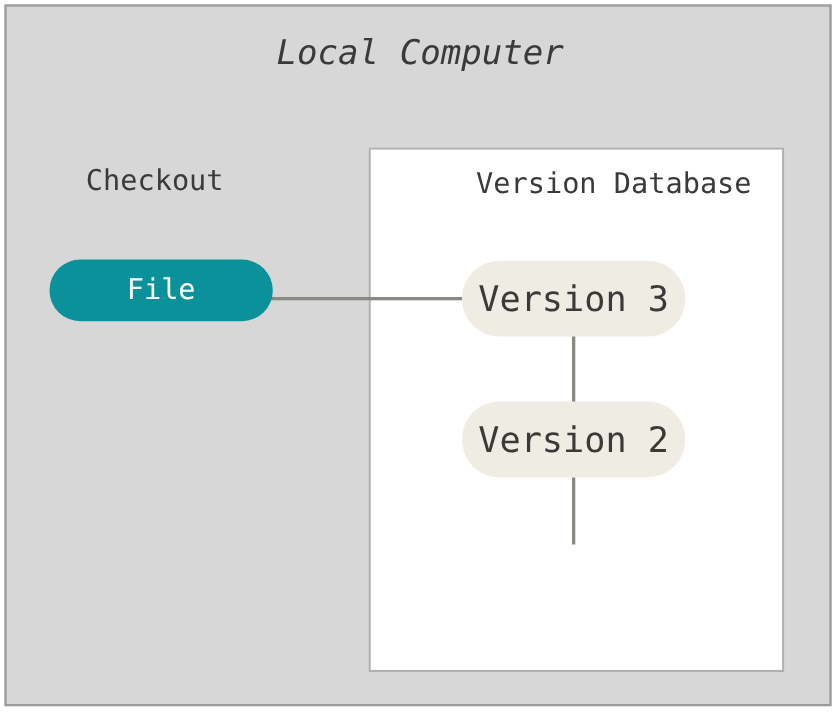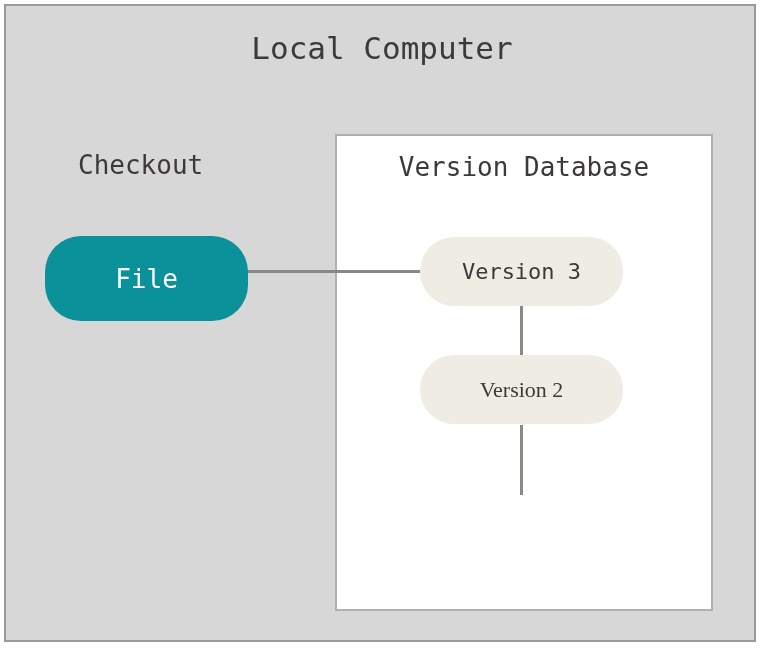--- a/index.html
+++ b/index.html
@@ -31,20 +31,21 @@
   #local-computer-title {
     position: absolute;
     left: 0;
     top: 30px;
     width: 764px;
     text-align: center;
     font-size: 31px;
     letter-spacing: 0px;
     color: #3c3a38;
     white-space: pre;
+    font-style: italic;
   }
 
   #checkout-label {
     position: absolute;
     left: 78px;
     top: 150px;
     font-size: 26px;
     color: #3c3a38;
     white-space: pre;
     text-align: right;
@@ -64,20 +65,21 @@
 
   #version-database-title {
     position: absolute;
     left: 335px;
     top: 152px;
     width: 378px;
     text-align: center;
     font-size: 26px;
     color: #3c3a38;
     white-space: pre;
+    padding-left: 34px;
   }
 
   
   .connector-h {
     position: absolute;
     height: 3px;
     background: #8a8a85;
   }
   .connector-v {
     position: absolute;
@@ -106,36 +108,36 @@
     display: flex;
     align-items: center;
     justify-content: center;
     box-sizing: border-box;
     white-space: pre;
   }
   #node-file {
     left: 45px;
     top: 236px;
     width: 203px;
-    height: 85px;
+    height: 56px;
     background: #0a9199;
     color: #ffffff;
     border-radius: 36px;
     font-size: 26px;
   }
   .version-node {
     width: 203px;
     height: 69px;
     background: #eeece3;
     color: #3c3a38;
     border-radius: 34px;
-    font-size: 22px;
+    font-size: 32px;
   }
   #node-version-3 { left: 420px; top: 237px; }
-  #node-version-2 { left: 420px; top: 355px; font-family: Liberation Serif, serif; }
+  #node-version-2 { left: 420px; top: 365px; }
   #node-version-1 { left: 420px; top: 488px; }
 </style>
 </head>
 <body>
 
 <div id="canvas">
 
   <div id="local-computer-panel"></div>
 
   <div id="local-computer-title">Local Computer</div>

